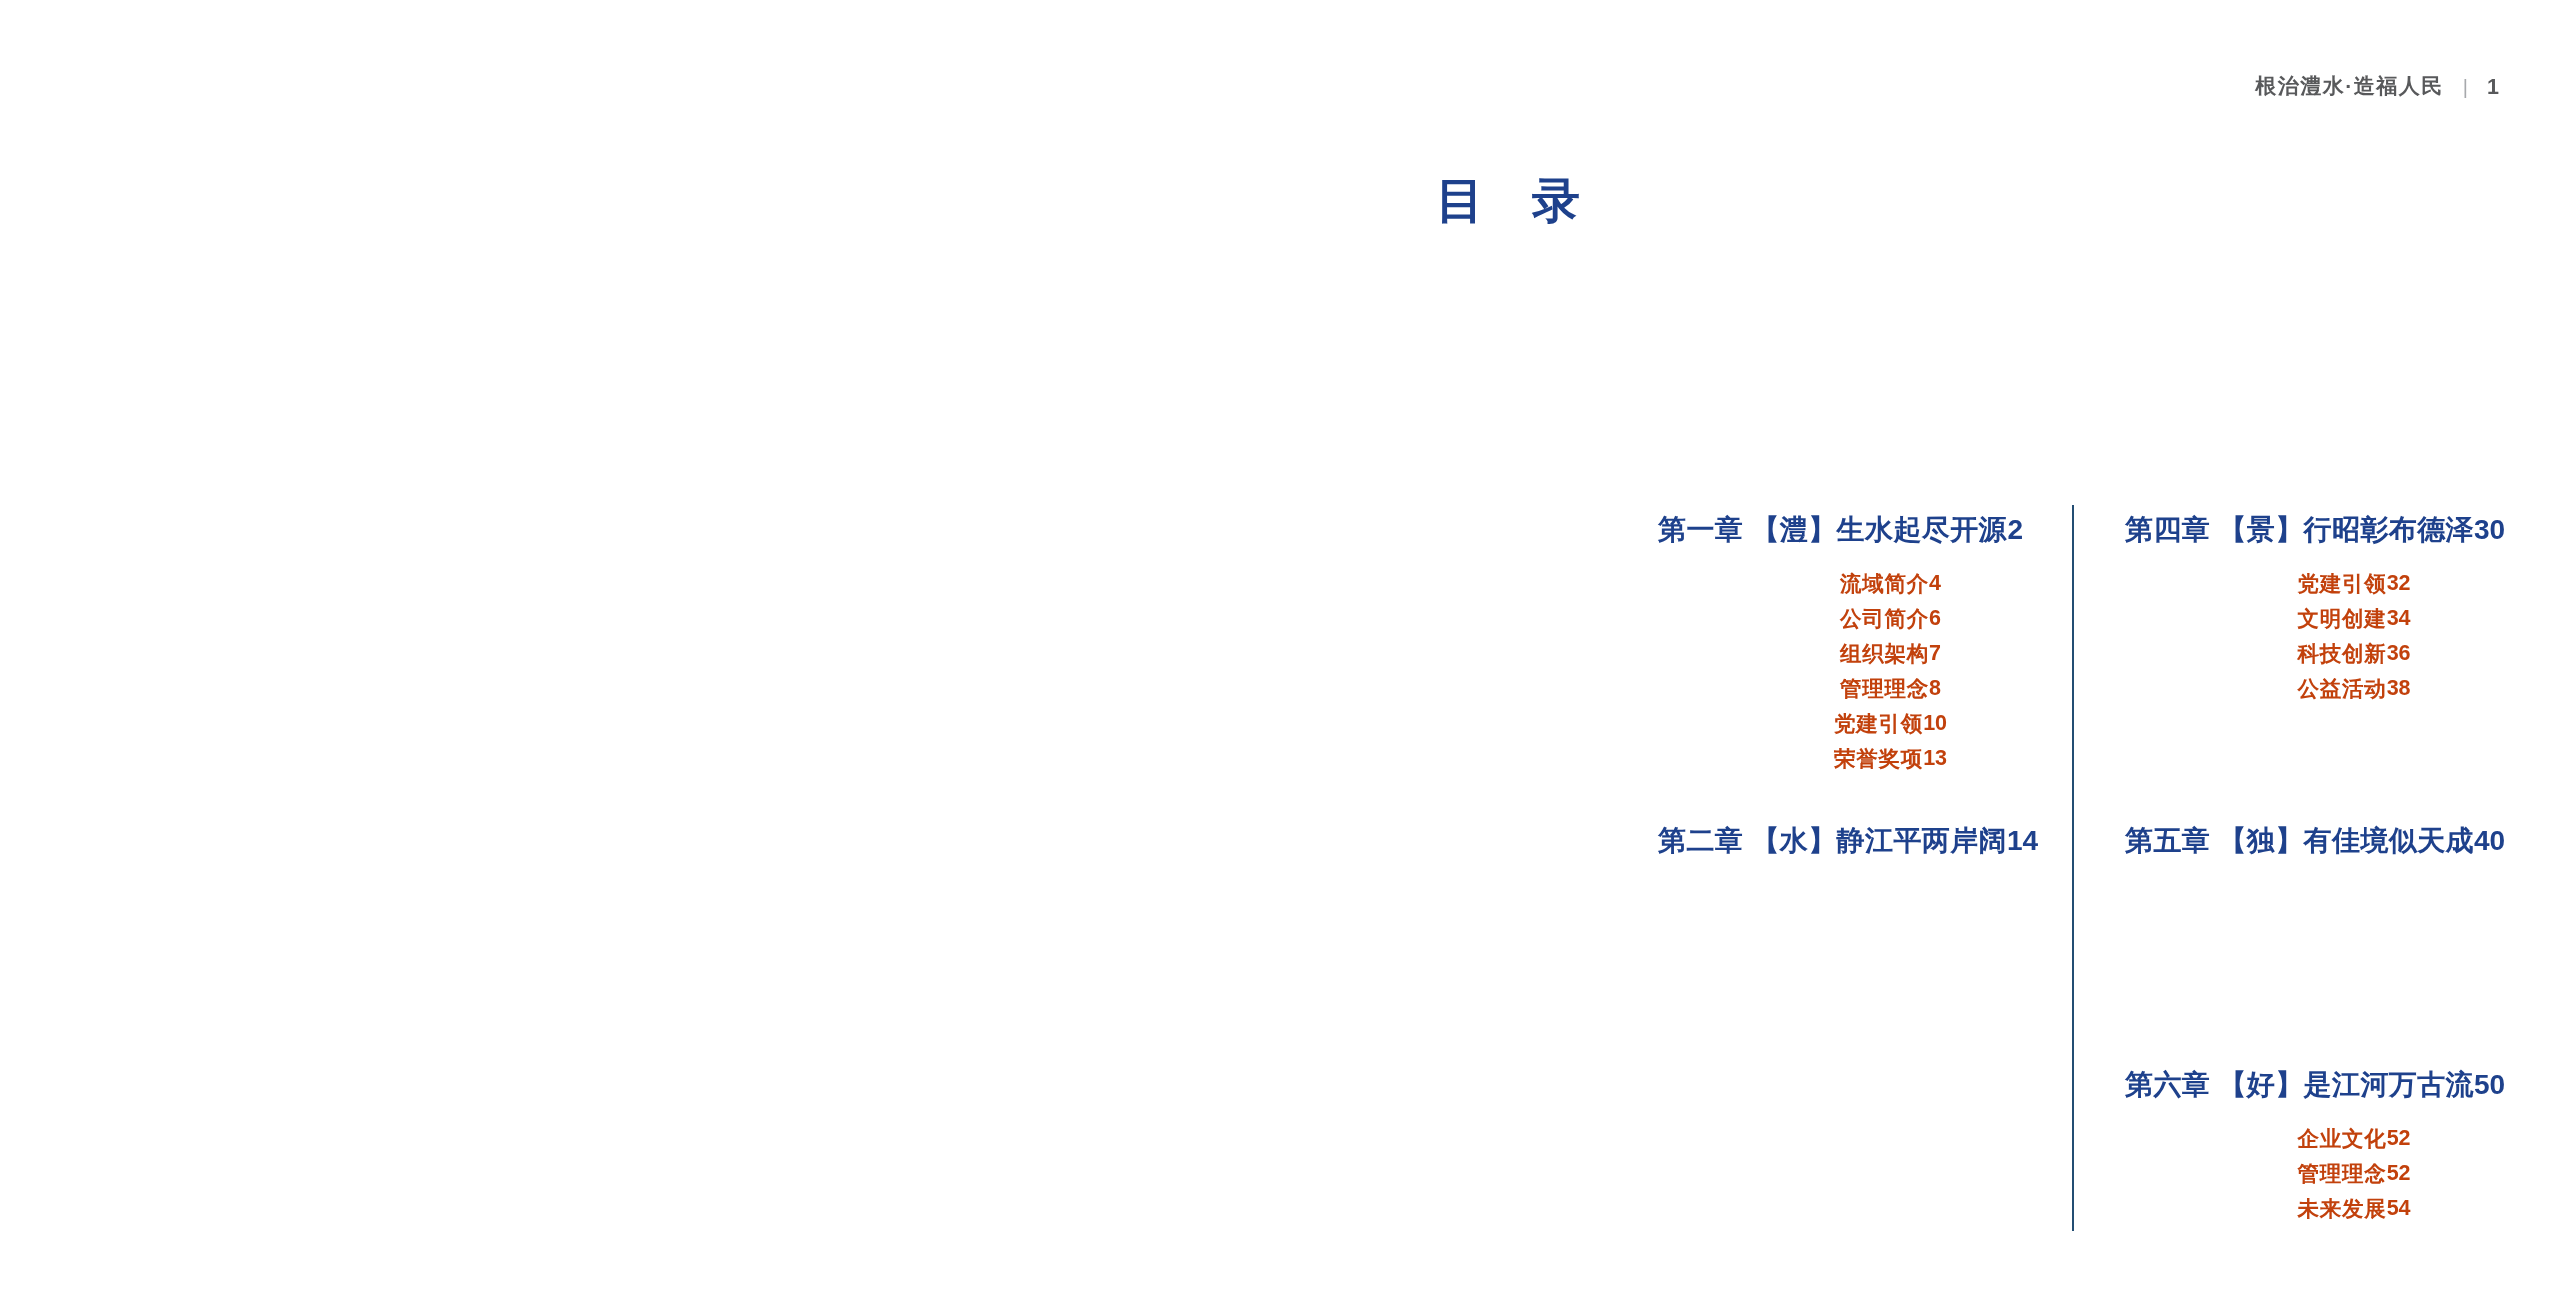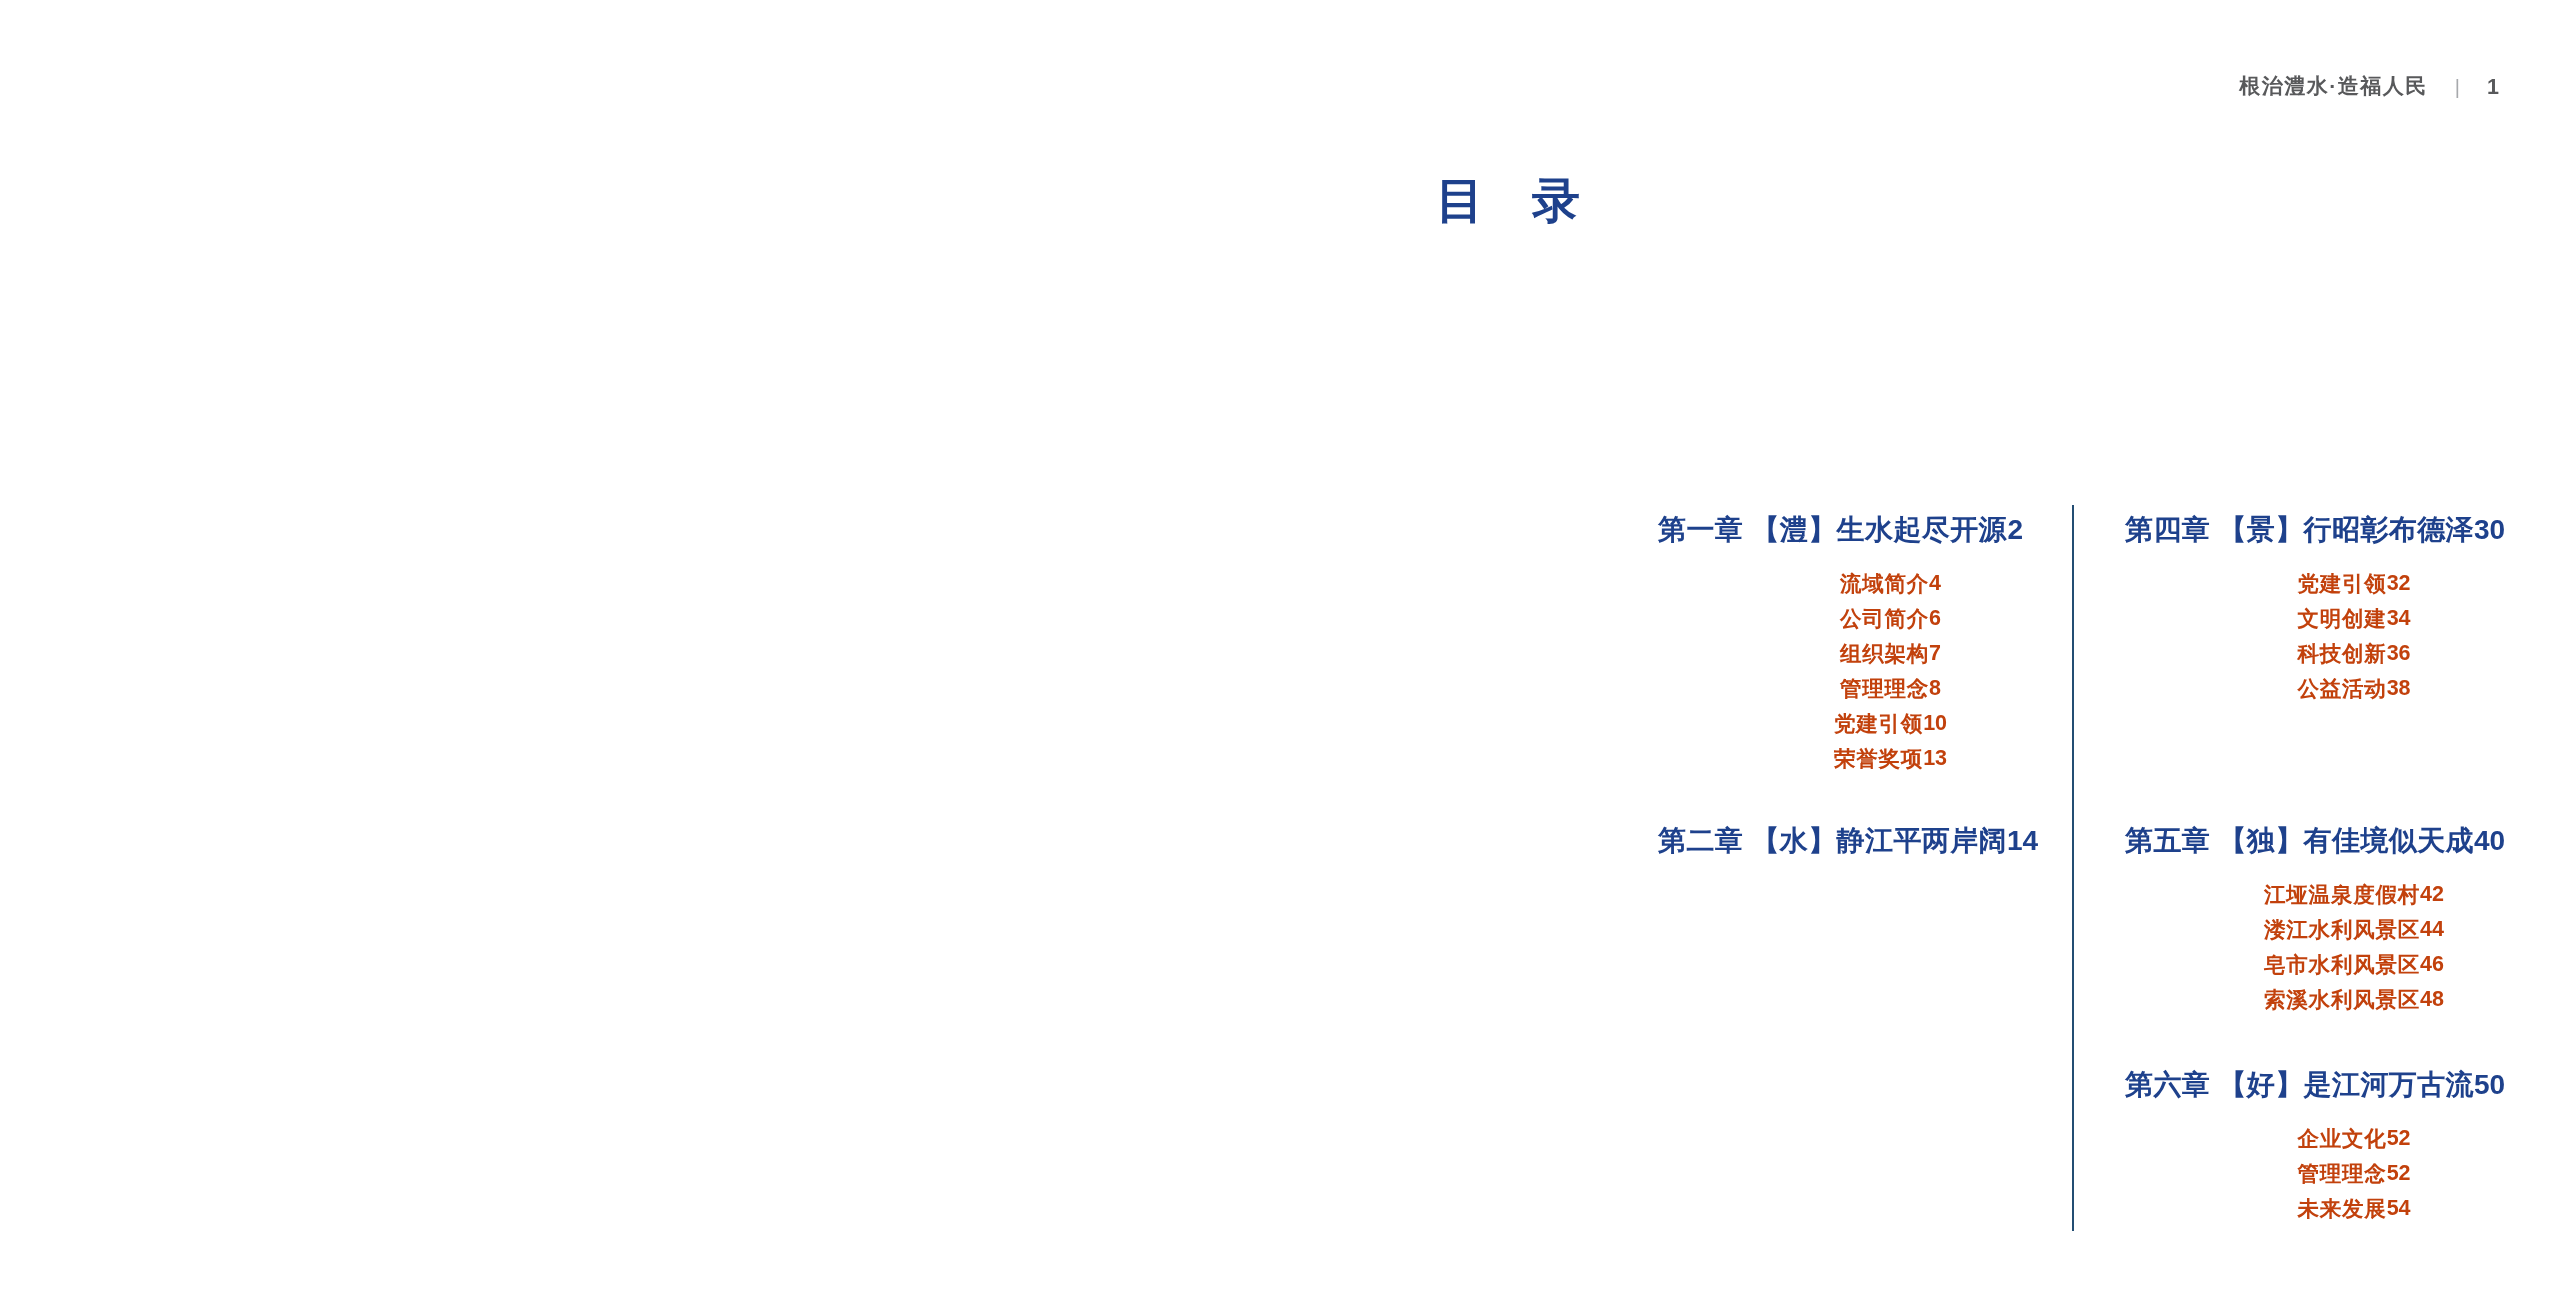--- a/index.html
+++ b/index.html
@@ -12,21 +12,21 @@
     font-family: "Liberation Sans", sans-serif;
   }
 
   
   .header {
     position: absolute;
     top: 72px;
     right: 77px;
     display: flex;
     align-items: flex-end;
-    gap: 27px;
+    gap: 19px;
   }
   .header .slogan {
     font-size: 21px;
     font-weight: bold;
     color: #58595b;
     letter-spacing: 1.5px;
     white-space: pre;
   }
   .header .sep {
     font-size: 20px;
@@ -190,38 +190,20 @@
         <span class="pg">38</span>
       </div>
     </div>
   </div>
 
   <div class="chapter pos-r2">
     <div class="ch-head">
       <span class="ch-title">第五章 【独】有佳境似天成</span>
       <span class="ch-page">40</span>
     </div>
-    <div class="items">
-      <div class="item">
-        <span class="lbl">江垭温泉度假村</span>
-        <span class="pg">42</span>
-      </div>
-      <div class="item">
-        <span class="lbl">溇江水利风景区</span>
-        <span class="pg">44</span>
-      </div>
-      <div class="item">
-        <span class="lbl">皂市水利风景区</span>
-        <span class="pg">46</span>
-      </div>
-      <div class="item">
-        <span class="lbl">索溪水利风景区</span>
-        <span class="pg">48</span>
-      </div>
-    </div>
   </div>
 
   <div class="chapter pos-r3">
     <div class="ch-head">
       <span class="ch-title">第六章 【好】是江河万古流</span>
       <span class="ch-page">50</span>
     </div>
     <div class="items">
       <div class="item">
         <span class="lbl">企业文化</span>

